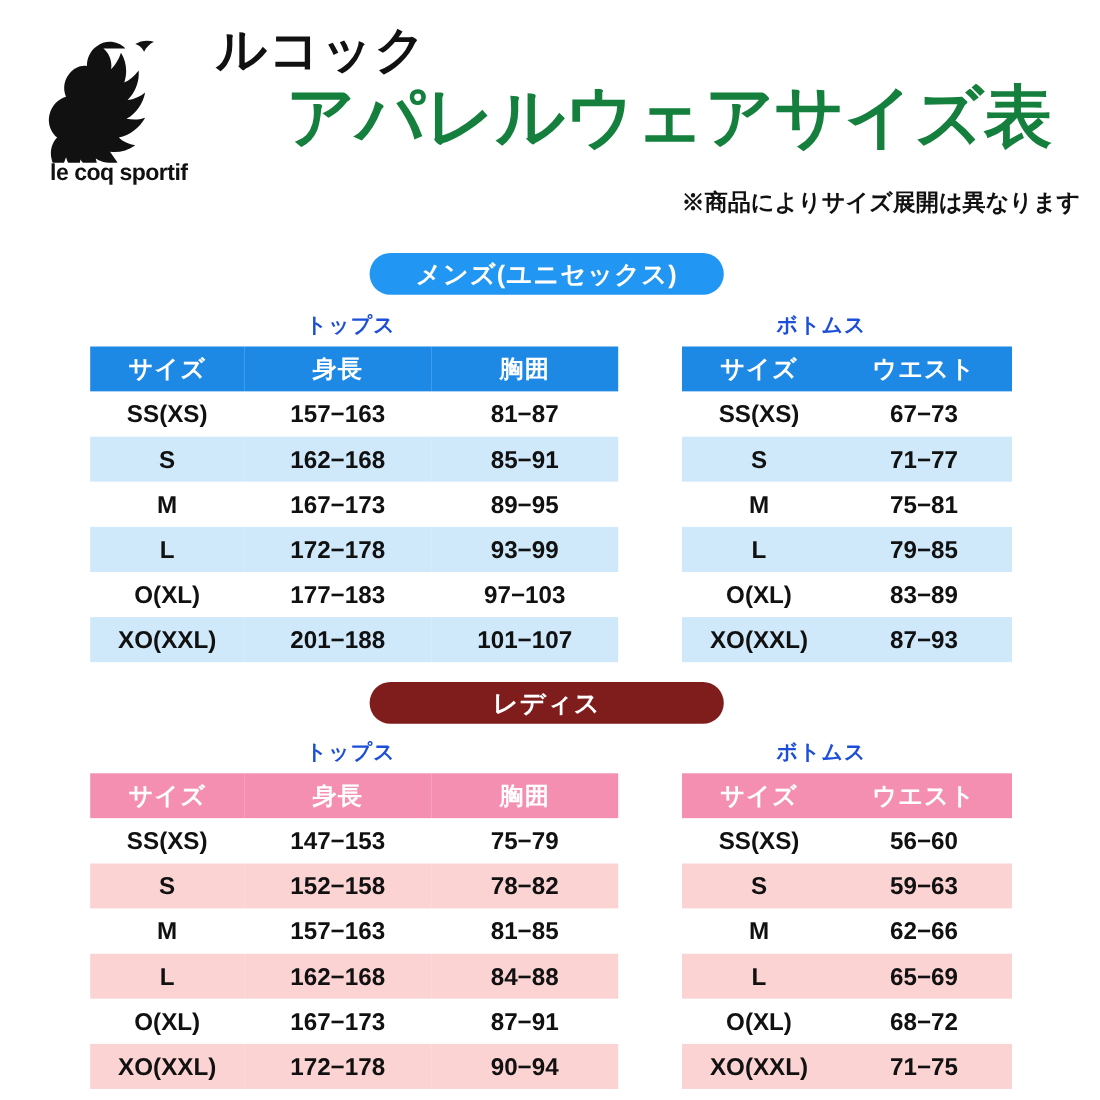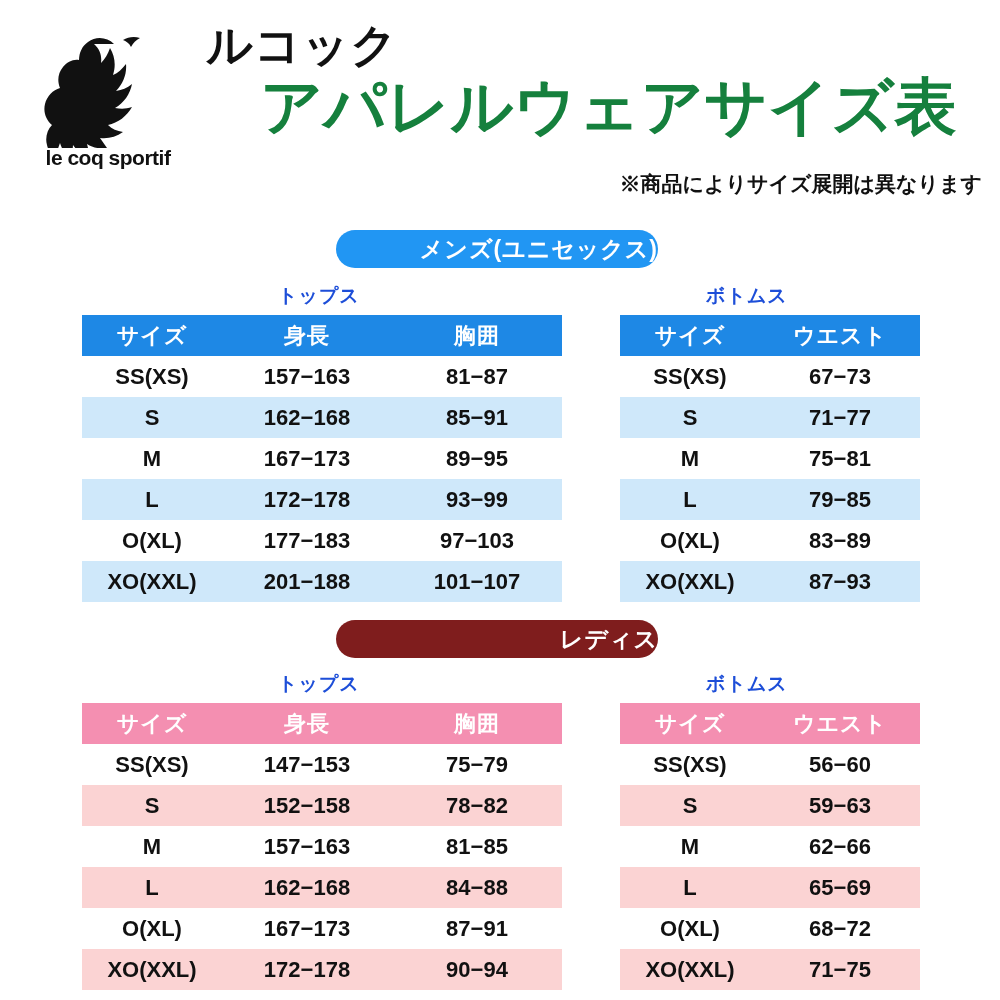--- a/index.html
+++ b/index.html
@@ -54,21 +54,20 @@
     top: 0px;
     width: 800px;
   }
   .title-line1 {
     font-size: 46px;
     font-weight: bold;
     letter-spacing: 1px;
     color: #111;
     line-height: 1.18;
     padding-left: 6px;
-    margin-left: 10px;
   }
   .title-line2 {
     font-size: 62px;
     font-weight: bold;
     letter-spacing: 0px;
     color: #15803d;
     line-height: 1.12;
     padding-left: 70px;
   }
   .note {
@@ -81,21 +80,21 @@
     letter-spacing: 0px;
     text-align: center;
   }
 
   
   .banner {
     position: absolute;
     width: 322px;
     height: 38px;
     border-radius: 19px;
-    text-align: right;
+    text-align: center;
     line-height: 38px;
     font-size: 23px;
     font-weight: bold;
     color: #ffffff;
     letter-spacing: 1px;
   }
   .banner-men {
     left: 336px;
     top: 230px;
     background: #2196f3;

